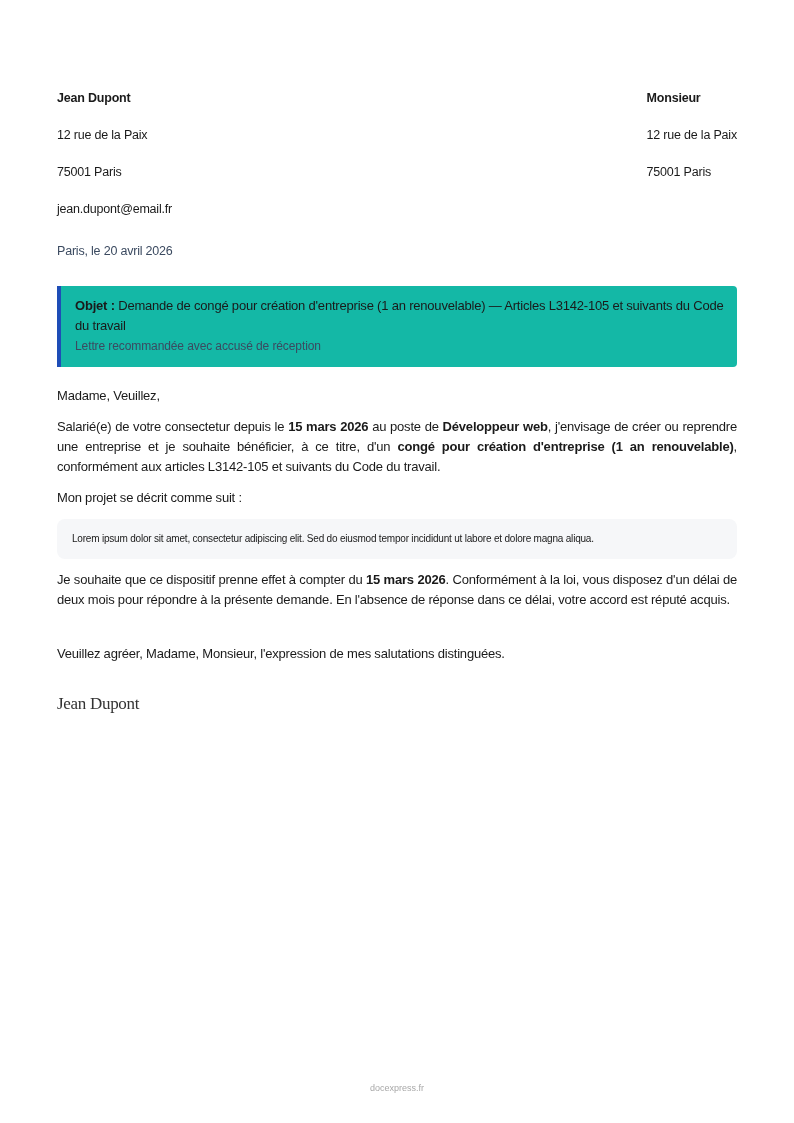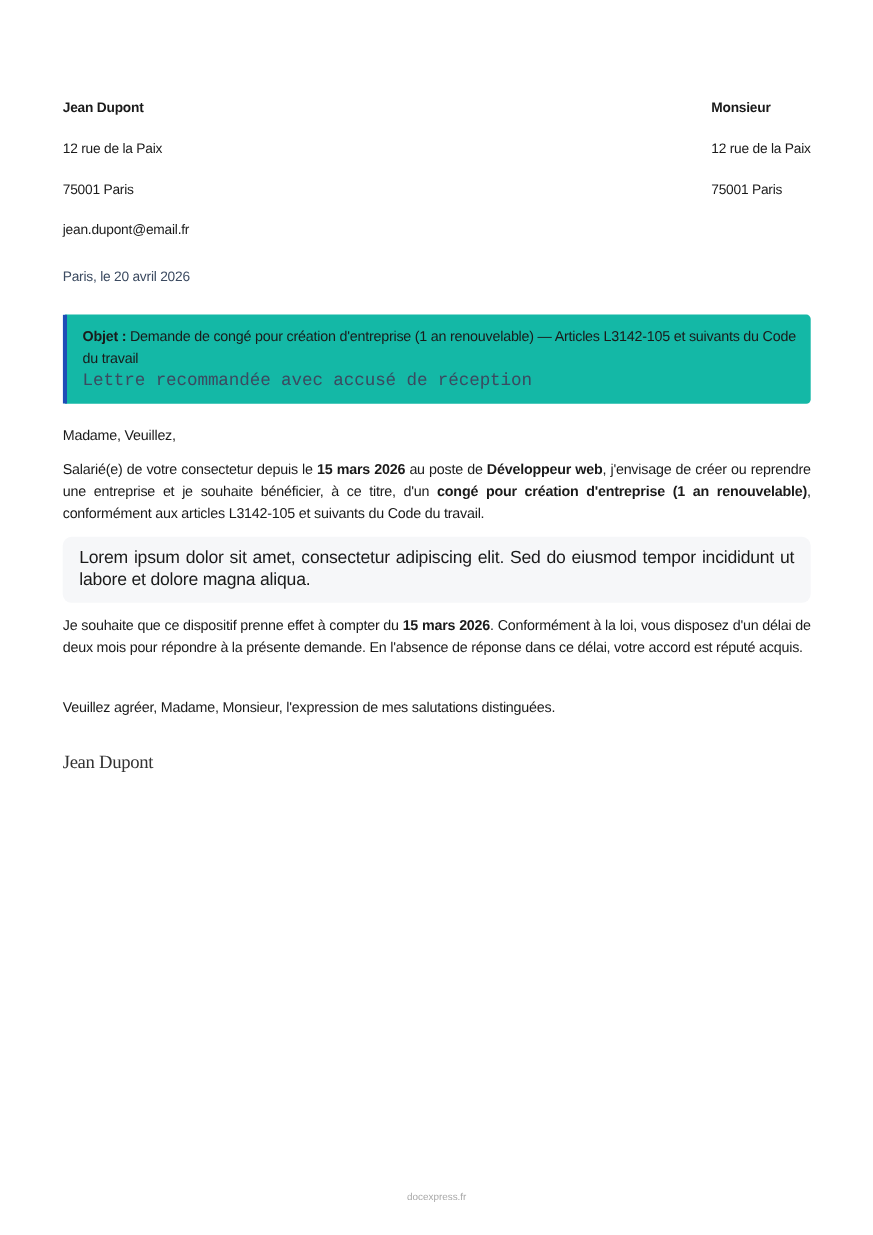--- a/index.html
+++ b/index.html
@@ -6,24 +6,24 @@
     body { width: 794px; height: 1123px; position: relative; font-family: "Liberation Sans", "DejaVu Sans", sans-serif; color: #1a1a1a; }
     .page { position: absolute; left: 57px; top: 0; width: 680px; }
     .sender { position: absolute; left: 0; top: 90px; font-size: 12.5px; }
     .recipient { position: absolute; right: 0; top: 90px; font-size: 12.5px; }
     .hline { height: 37px; line-height: 17px; white-space: nowrap; letter-spacing: -0.2px; }
     .name { font-weight: bold; }
     .date { position: absolute; left: 0; top: 244px; font-size: 12.5px; color: #3b4a60; letter-spacing: -0.2px; }
     .subject { position: absolute; left: 0; top: 286px; width: 680px; box-sizing: border-box; background: #14b8a6; border-left: 4px solid #1e4db7; border-radius: 0 4px 4px 0; padding: 10px 12px 12px 14px; }
     .subject-text { font-size: 13px; line-height: 20px; letter-spacing: -0.2px; }
     .subject-label { font-weight: bold; }
-    .subject-note { font-size: 16px; color: #3b4a60; margin-top: 1px; line-height: 18px; letter-spacing: -0.1px; font-family: Liberation Mono, monospace; }
+    .subject-note { font-size: 12px; color: #3b4a60; margin-top: 1px; line-height: 18px; letter-spacing: -0.1px; }
     .body { position: absolute; left: 0; top: 386px; width: 680px; font-size: 13px; line-height: 20px; text-align: justify; letter-spacing: -0.2px; }
     .body p { margin: 0 0 11px 0; }
-    .project-box { background: #f6f7f9; border-radius: 8px; padding: 10px 15px; margin: 0 0 11px 0; font-size: 16px; line-height: 20px; }
+    .project-box { background: #f6f7f9; border-radius: 8px; padding: 10px 15px; margin: 0 0 11px 0; font-size: 10px; line-height: 20px; }
     .closing { margin-top: 34px !important; }
     .signature { font-family: "Liberation Serif", "DejaVu Serif", serif; font-size: 17px; color: #333; margin-top: 30px; text-align: left; letter-spacing: -0.3px; }
     b { font-weight: bold; }
     .footer { position: absolute; left: 0; width: 794px; top: 1083px; text-align: center; font-size: 9px; color: #a8a8a8; }
   </style>
 </head>
 <body>
 
 <div class="page">
   <div class="sender">
@@ -45,20 +45,21 @@
     <div class="subject-text">
       <span class="subject-label">Objet :</span>
       <span>Demande de congé pour création d'entreprise (1 an renouvelable) — Articles L3142-105 et suivants du Code du travail</span>
     </div>
     <div class="subject-note">Lettre recommandée avec accusé de réception</div>
   </div>
 
   <div class="body">
     <p>Madame, Veuillez,</p>
     <p><span>Salarié(e) de votre consectetur depuis le </span><b>15 mars 2026</b><span> au poste de </span><b>Développeur web</b><span>, j'envisage de créer ou reprendre une entreprise et je souhaite bénéficier, à ce titre, d'un </span><b>congé pour création d'entreprise (1 an renouvelable)</b><span>, conformément aux articles L3142-105 et suivants du Code du travail.</span></p>
+    <p>Mon projet se décrit comme suit :</p>
     <div class="project-box">Lorem ipsum dolor sit amet, consectetur adipiscing elit. Sed do eiusmod tempor incididunt ut labore et dolore magna aliqua.</div>
     <p><span>Je souhaite que ce dispositif prenne effet à compter du </span><b>15 mars 2026</b><span>. Conformément à la loi, vous disposez d'un délai de deux mois pour répondre à la présente demande. En l'absence de réponse dans ce délai, votre accord est réputé acquis.</span></p>
     <p class="closing">Veuillez agréer, Madame, Monsieur, l'expression de mes salutations distinguées.</p>
     <div class="signature">Jean Dupont</div>
   </div>
 </div>
 
 <div class="footer">docexpress.fr</div>
 
 </body></html>

